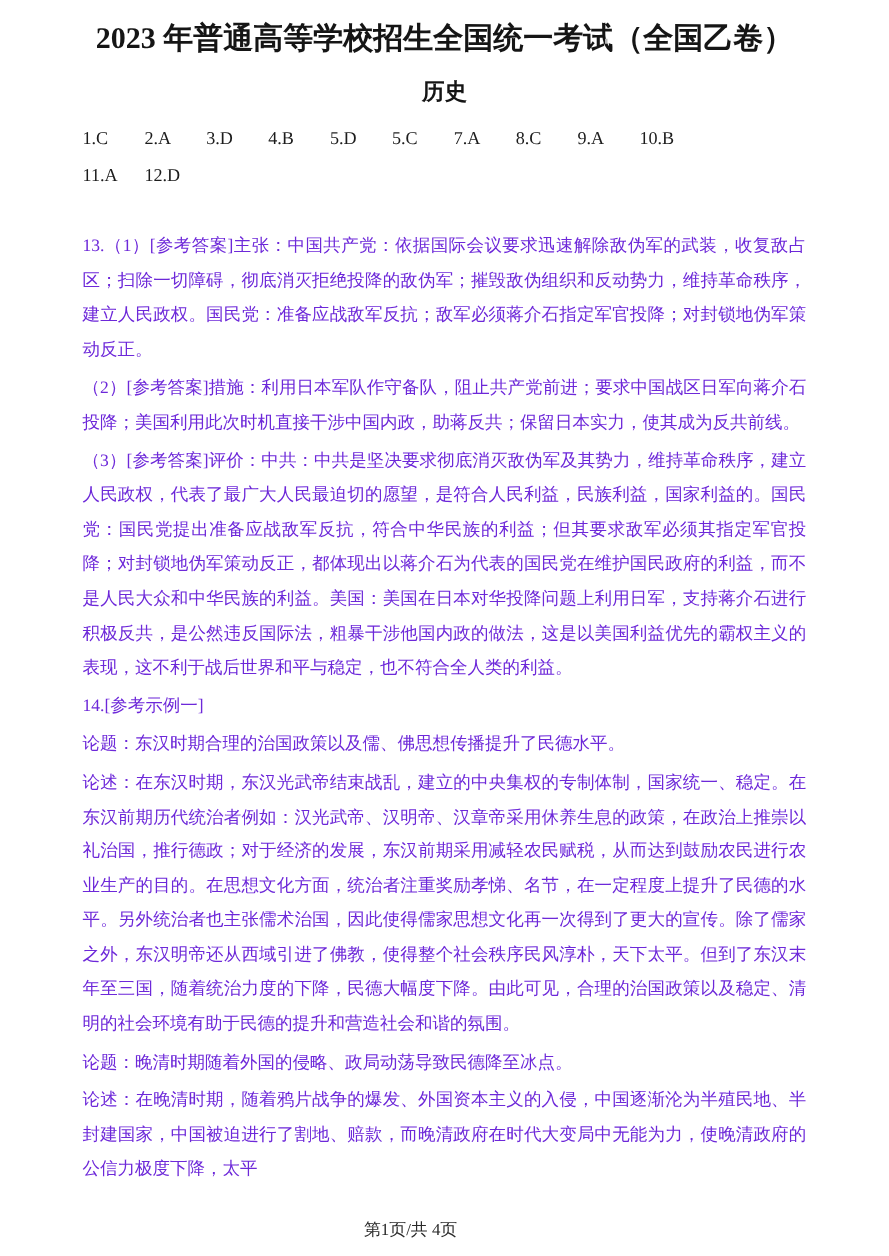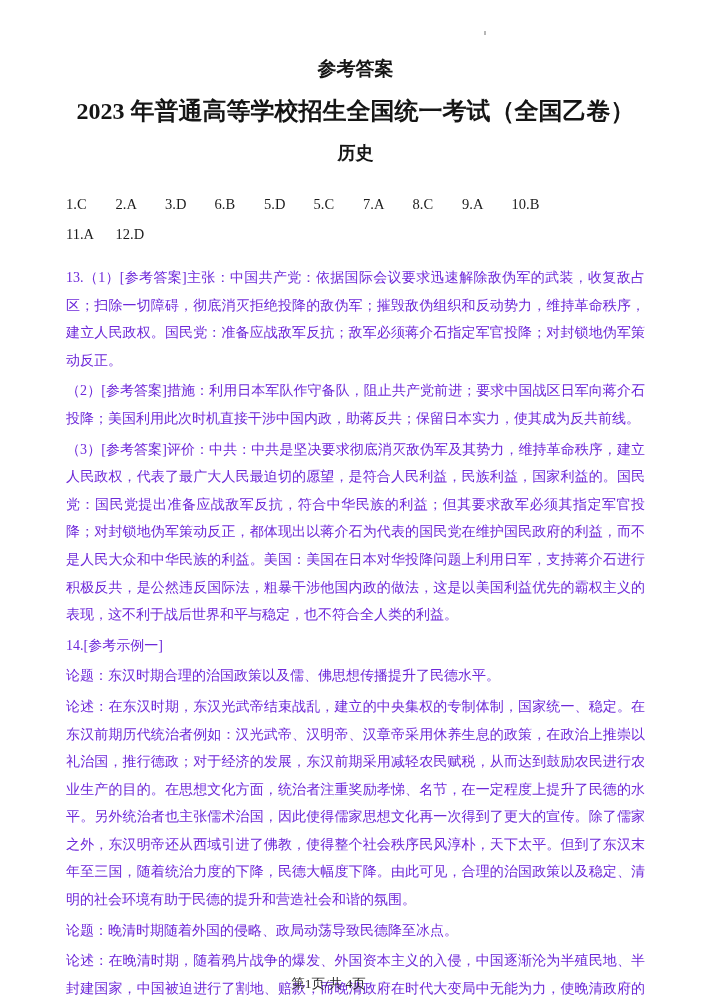--- a/index.html
+++ b/index.html
@@ -27,21 +27,21 @@
   .h3 { margin-top: 20px;  font-size: 18px; line-height: 22px; }
 
   .answers {
     margin: 19px 66px 0 66px;
     font-size: 14.5px;
     color: #1c1c1c;
   }
   .ans-row {
     display: flex;
     height: 30px;
-    align-items: flex-end;
+    align-items: flex-start;
   }
   .ans-row .ans {
     display: inline-block;
     width: 49.5px;
     white-space: nowrap;
   }
 
   .content {
     margin: 21px 66px 0 66px;
     width: 579px;
@@ -75,30 +75,29 @@
     background: #b7b7b7;
   }
 </style>
 </head>
 <body>
 
 <div class="page">
 
   <div class="stray-mark"></div>
 
-  <div class="heading h1">参考答案</div>
   <div class="heading h2">2023 年普通高等学校招生全国统一考试（全国乙卷）</div>
   <div class="heading h3">历史</div>
 
   <div class="answers">
     <div class="ans-row">
       <span class="ans">1.C</span>
       <span class="ans">2.A</span>
       <span class="ans">3.D</span>
-      <span class="ans">6.B</span>
+      <span class="ans">4.B</span>
       <span class="ans">5.D</span>
       <span class="ans">5.C</span>
       <span class="ans">7.A</span>
       <span class="ans">8.C</span>
       <span class="ans">9.A</span>
       <span class="ans">10.B</span>
     </div>
     <div class="ans-row">
       <span class="ans">11.A</span>
       <span class="ans">12.D</span>

